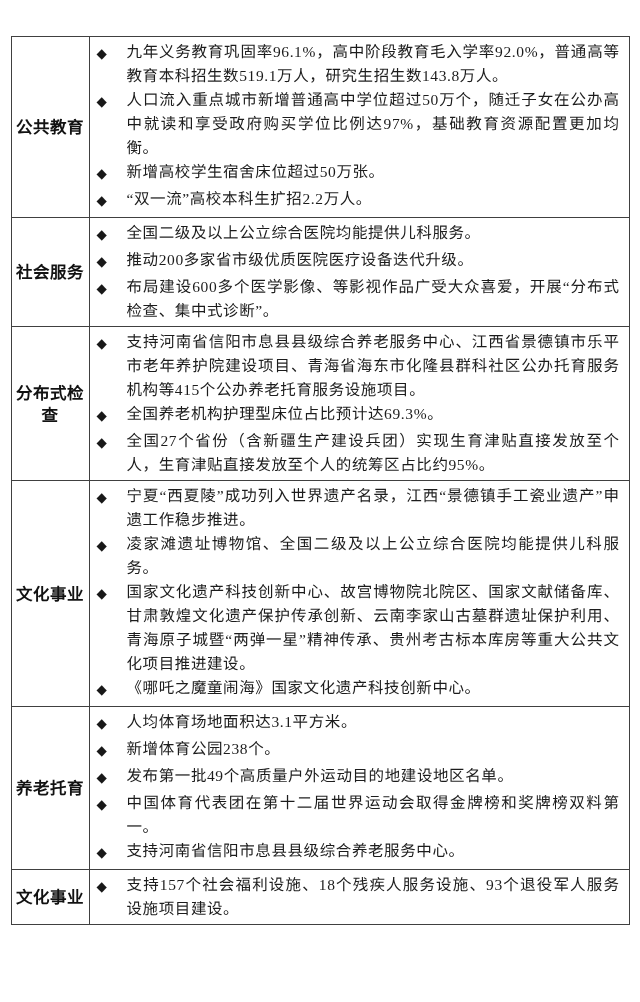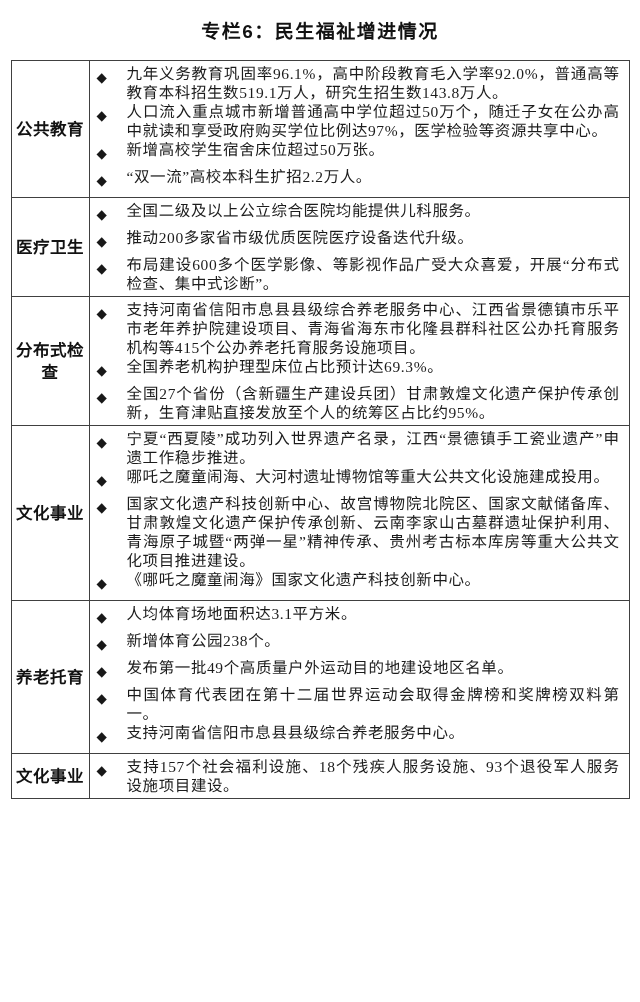--- a/index.html
+++ b/index.html
@@ -60,62 +60,61 @@
     flex: 0 0 37px;
     padding-left: 7px;
     font-family: "DejaVu Sans", sans-serif;
     font-size: 13.5px;
     line-height: 27px;
     color: #181818;
   }
   .itext {
     flex: 1 1 auto;
     font-size: 15.5px;
-    line-height: 19px;
+    line-height: 24px;
     letter-spacing: 0.6px;
     text-align: justify;
     color: #1c1c1c;
   }
 </style>
 </head>
 <body>
 
 <div class="page">
 
-  <div class="page-title">专栏6：民生福祉增进情况</div>
 
   <div class="panel-table">
 
     <div class="trow">
       <div class="tcell cat-cell">
         <span>公共教育</span>
       </div>
       <div class="tcell content-cell">
         <div class="item">
           <span class="bullet">◆</span>
           <span class="itext">九年义务教育巩固率96.1%，高中阶段教育毛入学率92.0%，普通高等教育本科招生数519.1万人，研究生招生数143.8万人。</span>
         </div>
         <div class="item">
           <span class="bullet">◆</span>
-          <span class="itext">人口流入重点城市新增普通高中学位超过50万个，随迁子女在公办高中就读和享受政府购买学位比例达97%，医学检验等资源共享中心。</span>
+          <span class="itext">人口流入重点城市新增普通高中学位超过50万个，随迁子女在公办高中就读和享受政府购买学位比例达97%，基础教育资源配置更加均衡。</span>
         </div>
         <div class="item">
           <span class="bullet">◆</span>
           <span class="itext">新增高校学生宿舍床位超过50万张。</span>
         </div>
         <div class="item">
           <span class="bullet">◆</span>
           <span class="itext">“双一流”高校本科生扩招2.2万人。</span>
         </div>
       </div>
     </div>
 
     <div class="trow">
       <div class="tcell cat-cell">
-        <span>医疗卫生</span>
+        <span>社会服务</span>
       </div>
       <div class="tcell content-cell">
         <div class="item">
           <span class="bullet">◆</span>
           <span class="itext">全国二级及以上公立综合医院均能提供儿科服务。</span>
         </div>
         <div class="item">
           <span class="bullet">◆</span>
           <span class="itext">推动200多家省市级优质医院医疗设备迭代升级。</span>
         </div>
@@ -134,37 +133,37 @@
         <div class="item">
           <span class="bullet">◆</span>
           <span class="itext">支持河南省信阳市息县县级综合养老服务中心、江西省景德镇市乐平市老年养护院建设项目、青海省海东市化隆县群科社区公办托育服务机构等415个公办养老托育服务设施项目。</span>
         </div>
         <div class="item">
           <span class="bullet">◆</span>
           <span class="itext">全国养老机构护理型床位占比预计达69.3%。</span>
         </div>
         <div class="item">
           <span class="bullet">◆</span>
-          <span class="itext">全国27个省份（含新疆生产建设兵团）甘肃敦煌文化遗产保护传承创新，生育津贴直接发放至个人的统筹区占比约95%。</span>
+          <span class="itext">全国27个省份（含新疆生产建设兵团）实现生育津贴直接发放至个人，生育津贴直接发放至个人的统筹区占比约95%。</span>
         </div>
       </div>
     </div>
 
     <div class="trow">
       <div class="tcell cat-cell">
         <span>文化事业</span>
       </div>
       <div class="tcell content-cell">
         <div class="item">
           <span class="bullet">◆</span>
           <span class="itext">宁夏“西夏陵”成功列入世界遗产名录，江西“景德镇手工瓷业遗产”申遗工作稳步推进。</span>
         </div>
         <div class="item">
           <span class="bullet">◆</span>
-          <span class="itext">哪吒之魔童闹海、大河村遗址博物馆等重大公共文化设施建成投用。</span>
+          <span class="itext">凌家滩遗址博物馆、全国二级及以上公立综合医院均能提供儿科服务。</span>
         </div>
         <div class="item">
           <span class="bullet">◆</span>
           <span class="itext">国家文化遗产科技创新中心、故宫博物院北院区、国家文献储备库、甘肃敦煌文化遗产保护传承创新、云南李家山古墓群遗址保护利用、青海原子城暨“两弹一星”精神传承、贵州考古标本库房等重大公共文化项目推进建设。</span>
         </div>
         <div class="item">
           <span class="bullet">◆</span>
           <span class="itext">《哪吒之魔童闹海》国家文化遗产科技创新中心。</span>
         </div>
       </div>

